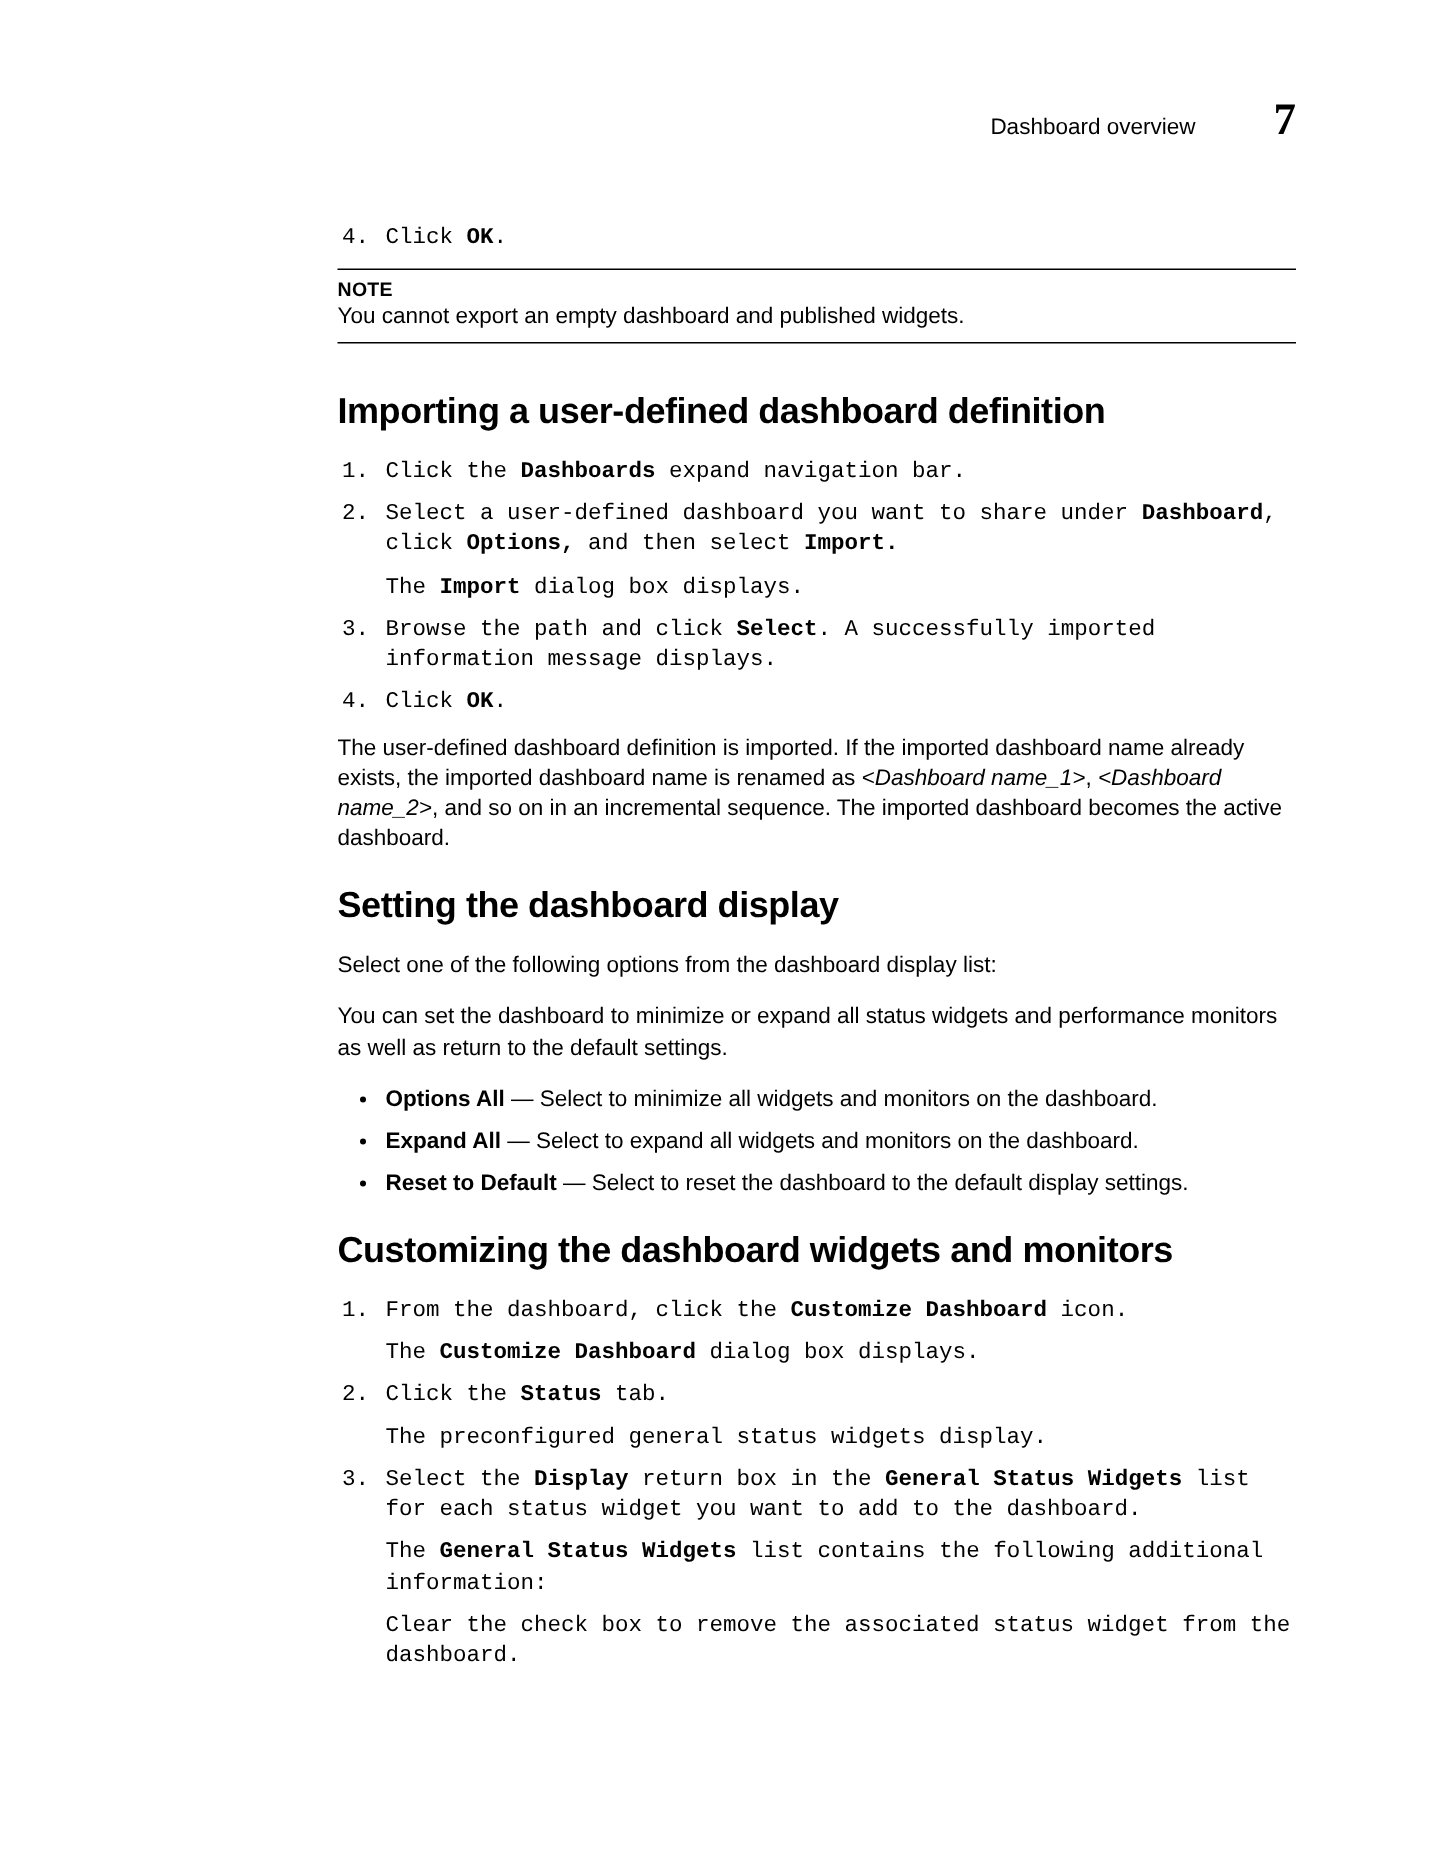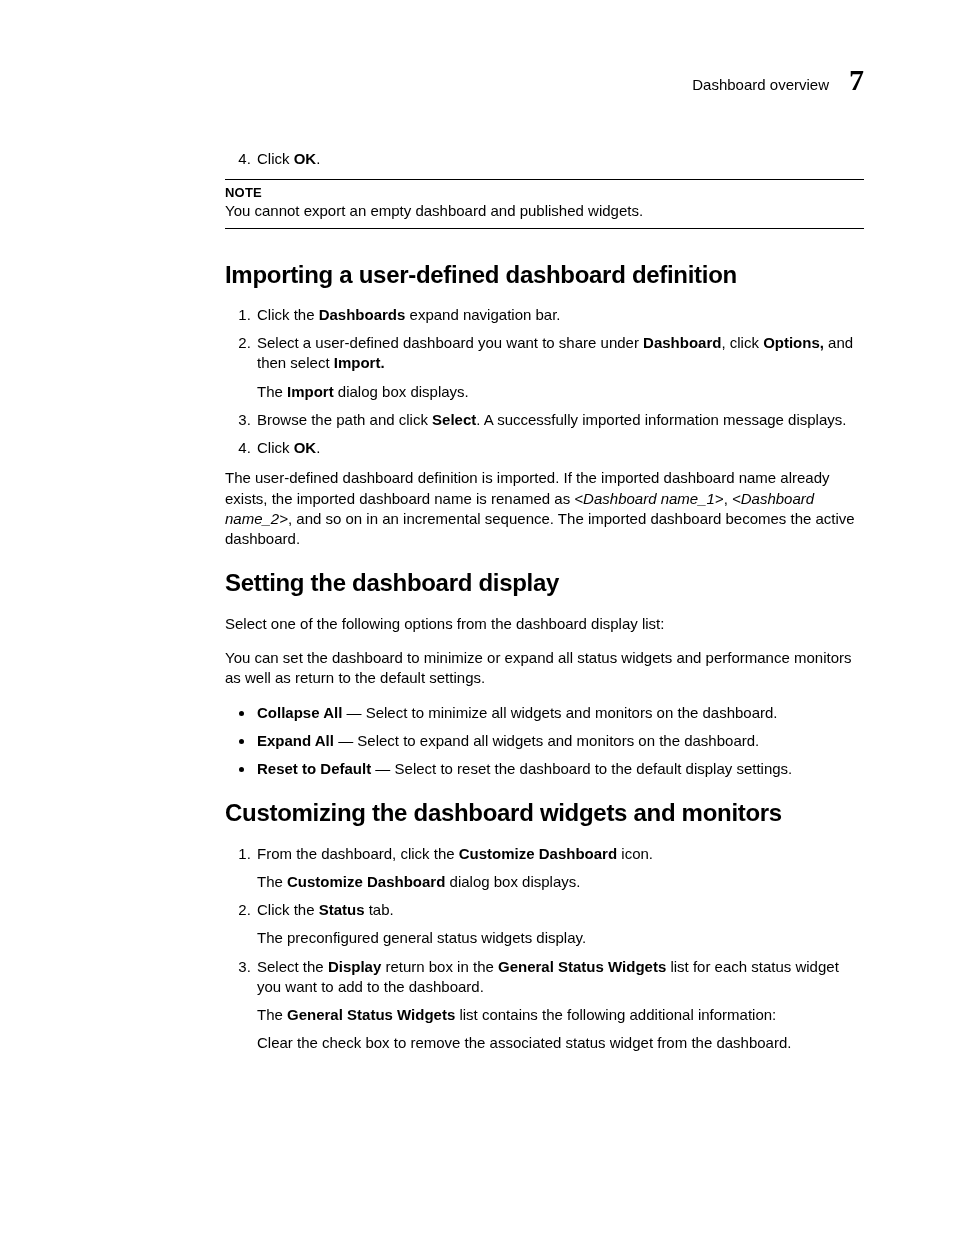--- a/index.html
+++ b/index.html
@@ -15,35 +15,36 @@
     width: 954px;
     height: 1235px;
     box-sizing: border-box;
     padding: 60px 90px 60px 225px;
     position: relative;
   }
   .running-head {
     display: flex;
     justify-content: flex-end;
     align-items: baseline;
-    gap: 20px;
+    gap: 52px;
     margin-bottom: 48px;
   }
   .running-head .title {
     font-size: 15px;
   }
   .running-head .num {
     font-family: Georgia, "Times New Roman", serif;
     font-size: 30px;
     font-weight: 700;
   }
   ol.steps {
     list-style: decimal;
     margin: 0 0 10px 0;
     padding-left: 30px;
+    font-family: Liberation Mono, monospace;
   }
   ol.steps > li {
     margin-bottom: 8px;
     padding-left: 2px;
   }
   ol.steps > li .sub {
     margin-top: 8px;
   }
   .note-block {
     border-top: 1.5px solid #000;
@@ -126,21 +127,21 @@
   <p class="para">
     <span>The user-defined dashboard definition is imported. If the imported dashboard name already exists, the imported dashboard name is renamed as </span><span class="i">&lt;Dashboard name_1&gt;</span><span>, </span><span class="i">&lt;Dashboard name_2&gt;</span><span>, and so on in an incremental sequence. The imported dashboard becomes the active dashboard.</span>
   </p>
 
   <h2>Setting the dashboard display</h2>
   <p class="para">Select one of the following options from the dashboard display list:</p>
   <p class="para">You can set the dashboard to minimize or expand all status widgets and performance monitors as well as return to the default settings.</p>
 
   <ul class="bullets">
     <li>
-      <span class="b">Collapse All</span><span class="dash"></span><span>Select to minimize all widgets and monitors on the dashboard.</span>
+      <span class="b">Options All</span><span class="dash"></span><span>Select to minimize all widgets and monitors on the dashboard.</span>
     </li>
     <li>
       <span class="b">Expand All</span><span class="dash"></span><span>Select to expand all widgets and monitors on the dashboard.</span>
     </li>
     <li>
       <span class="b">Reset to Default</span><span class="dash"></span><span>Select to reset the dashboard to the default display settings.</span>
     </li>
   </ul>
 
   <h2>Customizing the dashboard widgets and monitors</h2>

